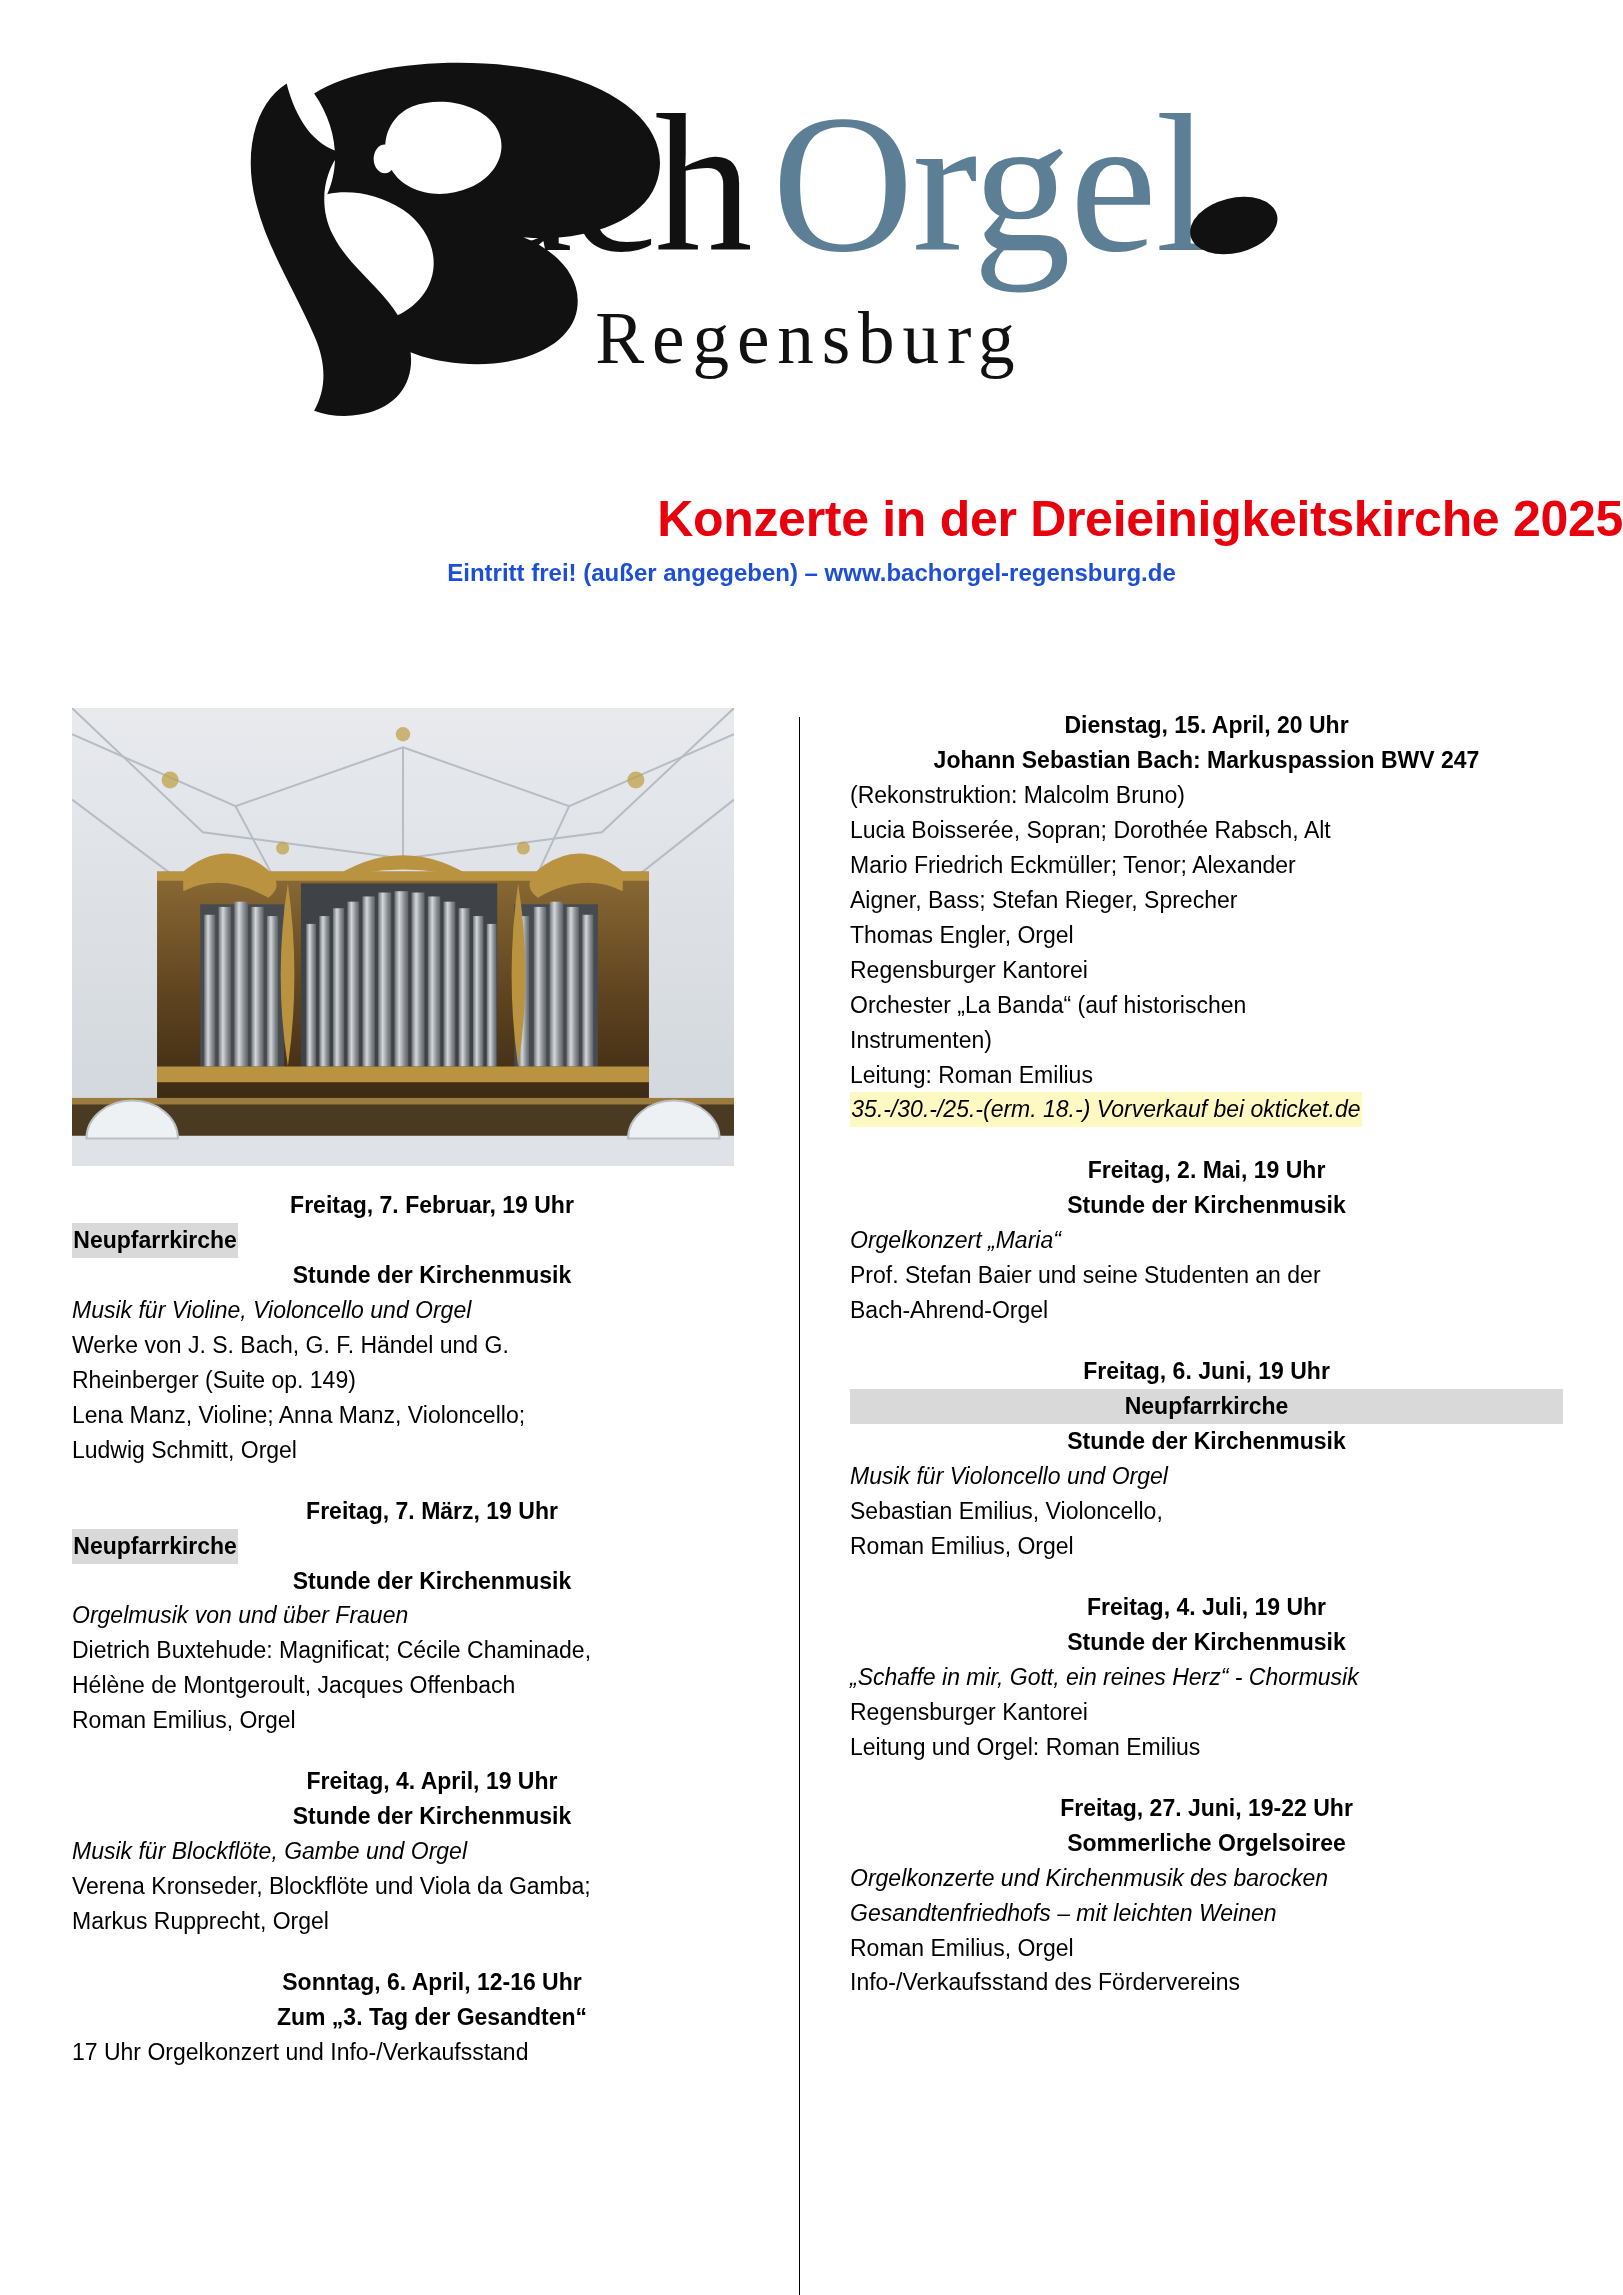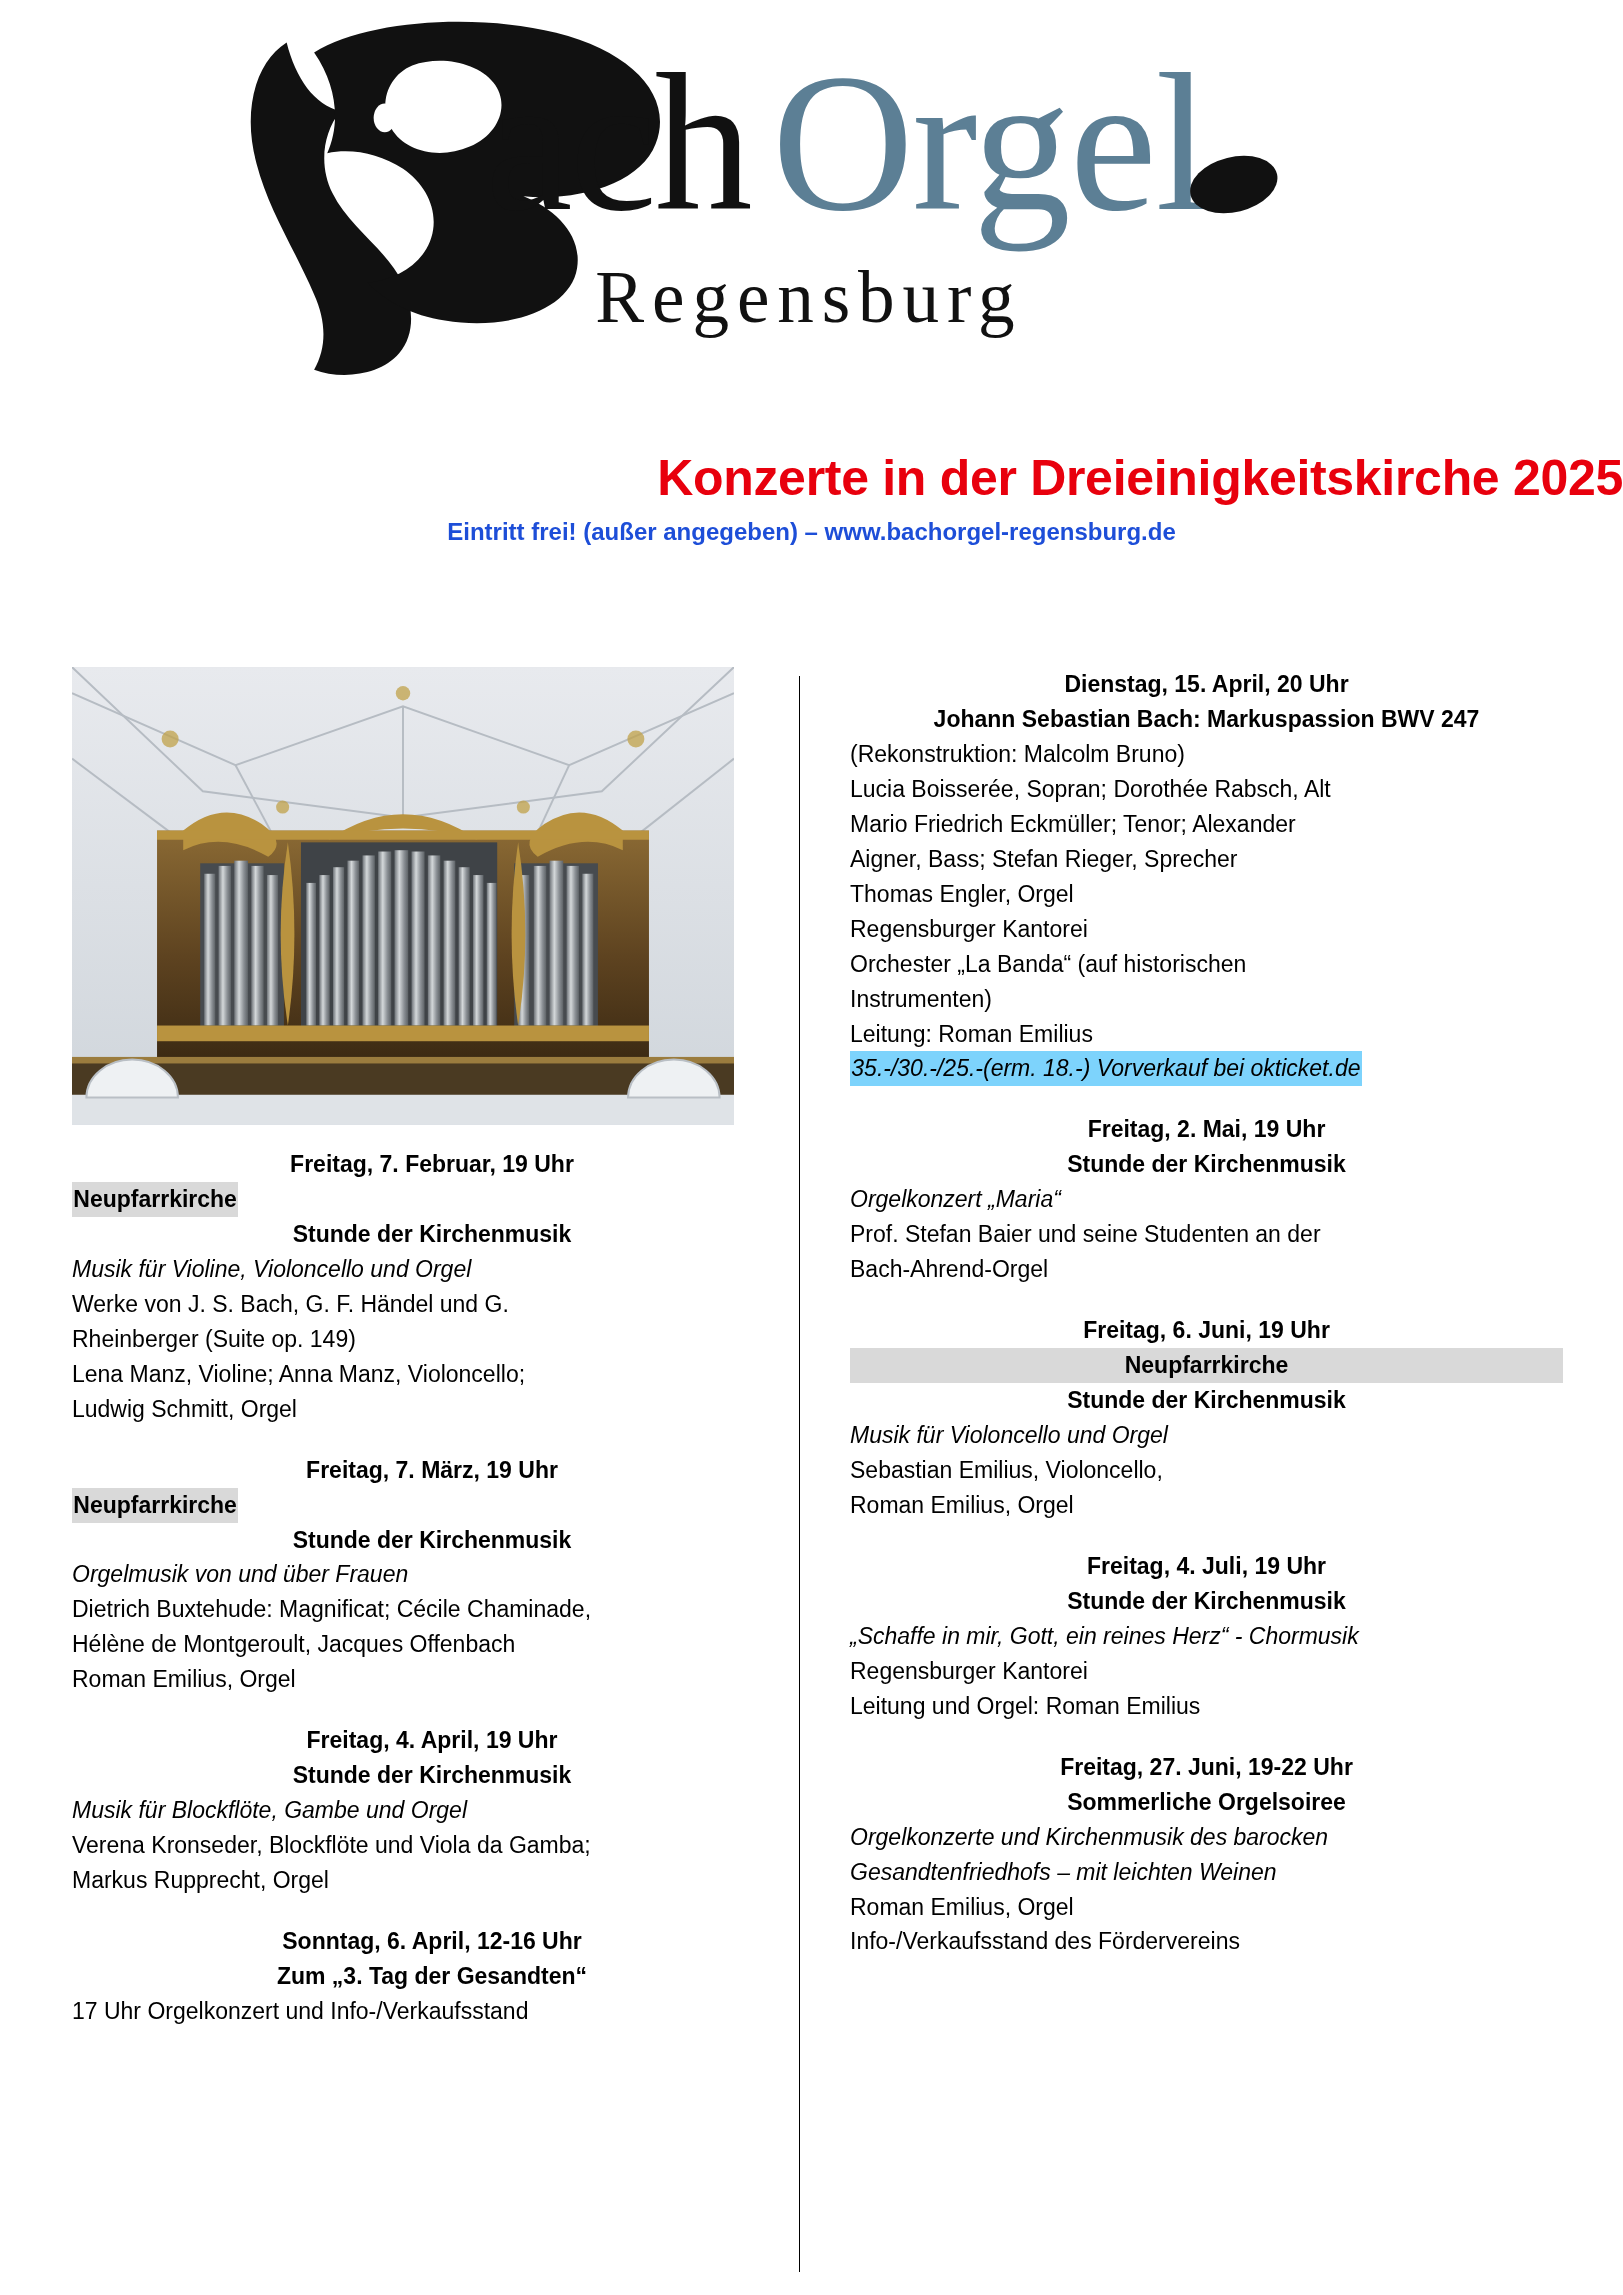--- a/index.html
+++ b/index.html
@@ -21,20 +21,21 @@
     height: 2295px;
     box-sizing: border-box;
     padding: 0;
   }
 
   
   .logo-block {
     position: relative;
     width: 1623px;
     height: 445px;
+    margin-top: 41px;
   }
   .logo-inner {
     position: absolute;
     left: 216px;
     top: 13px;
     width: 1197px;
     height: 419px;
   }
   .logo-svg {
     position: absolute;
@@ -117,21 +118,21 @@
   .hl {
     background: #d9d9d9;
     display: inline-block;
     padding: 0 1.3px;
   }
   .hl-full {
     background: #d9d9d9;
     display: block;
   }
   .price-hl {
-    background: #7dd3fc;
+    background: #fef9c3;
     display: inline-block;
     font-style: italic;
     padding: 0 1.3px;
   }
 </style>
 </head>
 <body>
 
 <div class="page">
 

